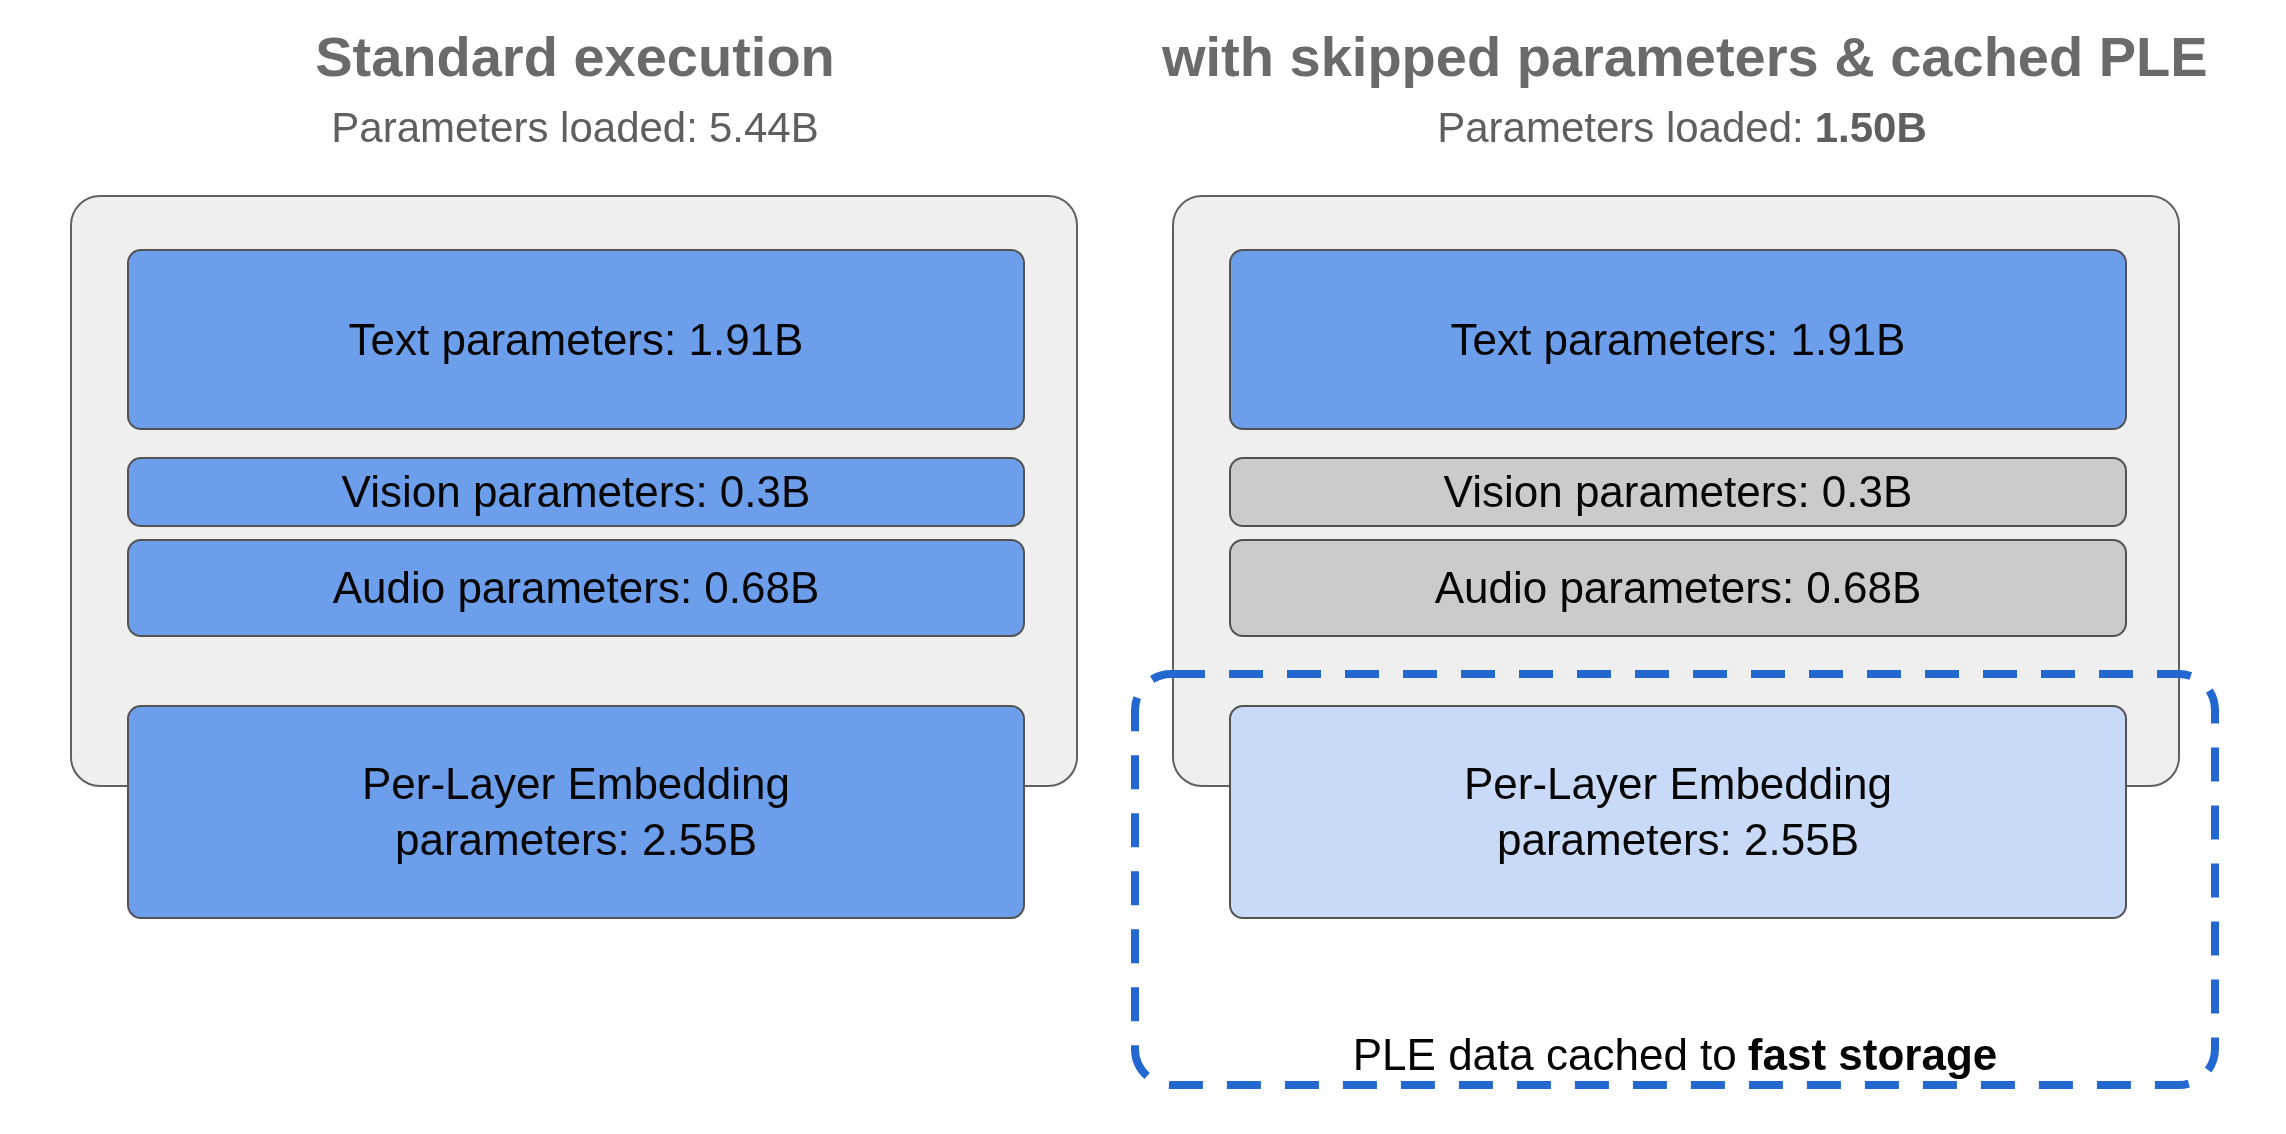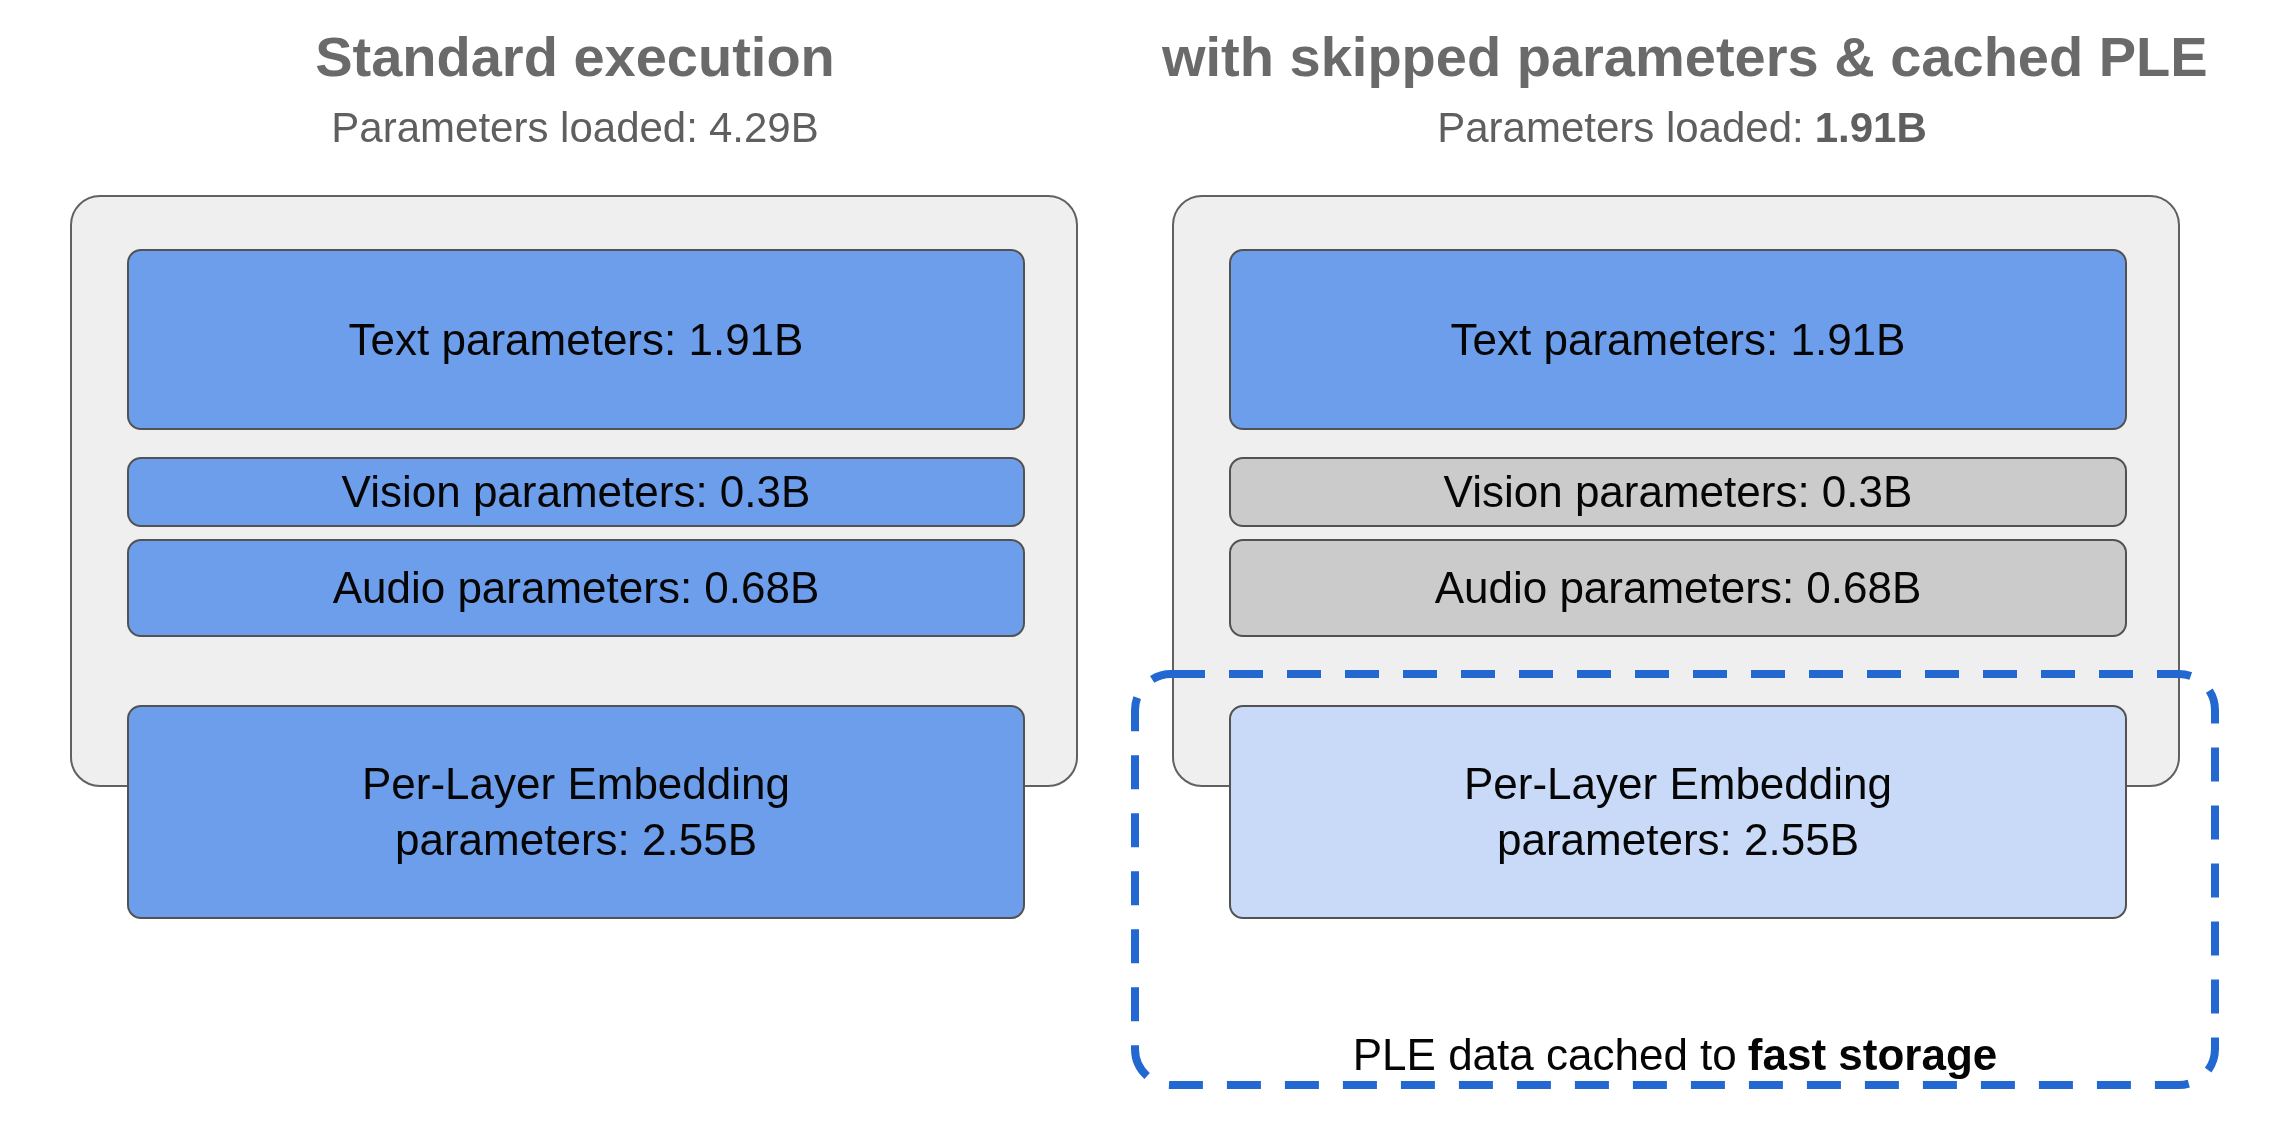--- a/index.html
+++ b/index.html
@@ -65,28 +65,28 @@
   .cache-caption .bold{font-weight:bold;margin-left:11px;}
 </style>
 </head>
 <body>
 
 <div class="canvas">
 
   <div class="col-header left">
     <div class="col-title">Standard execution</div>
     <div class="col-subtitle">
-      <span>Parameters loaded:</span><span class="value">4.29B</span>
+      <span>Parameters loaded:</span><span class="value">5.44B</span>
     </div>
   </div>
 
   <div class="col-header right">
     <div class="col-title">with skipped parameters &amp; cached PLE</div>
     <div class="col-subtitle">
-      <span>Parameters loaded:</span><span class="value bold">1.91B</span>
+      <span>Parameters loaded:</span><span class="value bold">1.50B</span>
     </div>
   </div>
 
   <div class="panel left">
     <div class="pbox row-text fill-blue">
       <span>Text parameters: 1.91B</span>
     </div>
     <div class="pbox row-vision fill-blue">
       <span>Vision parameters: 0.3B</span>
     </div>

